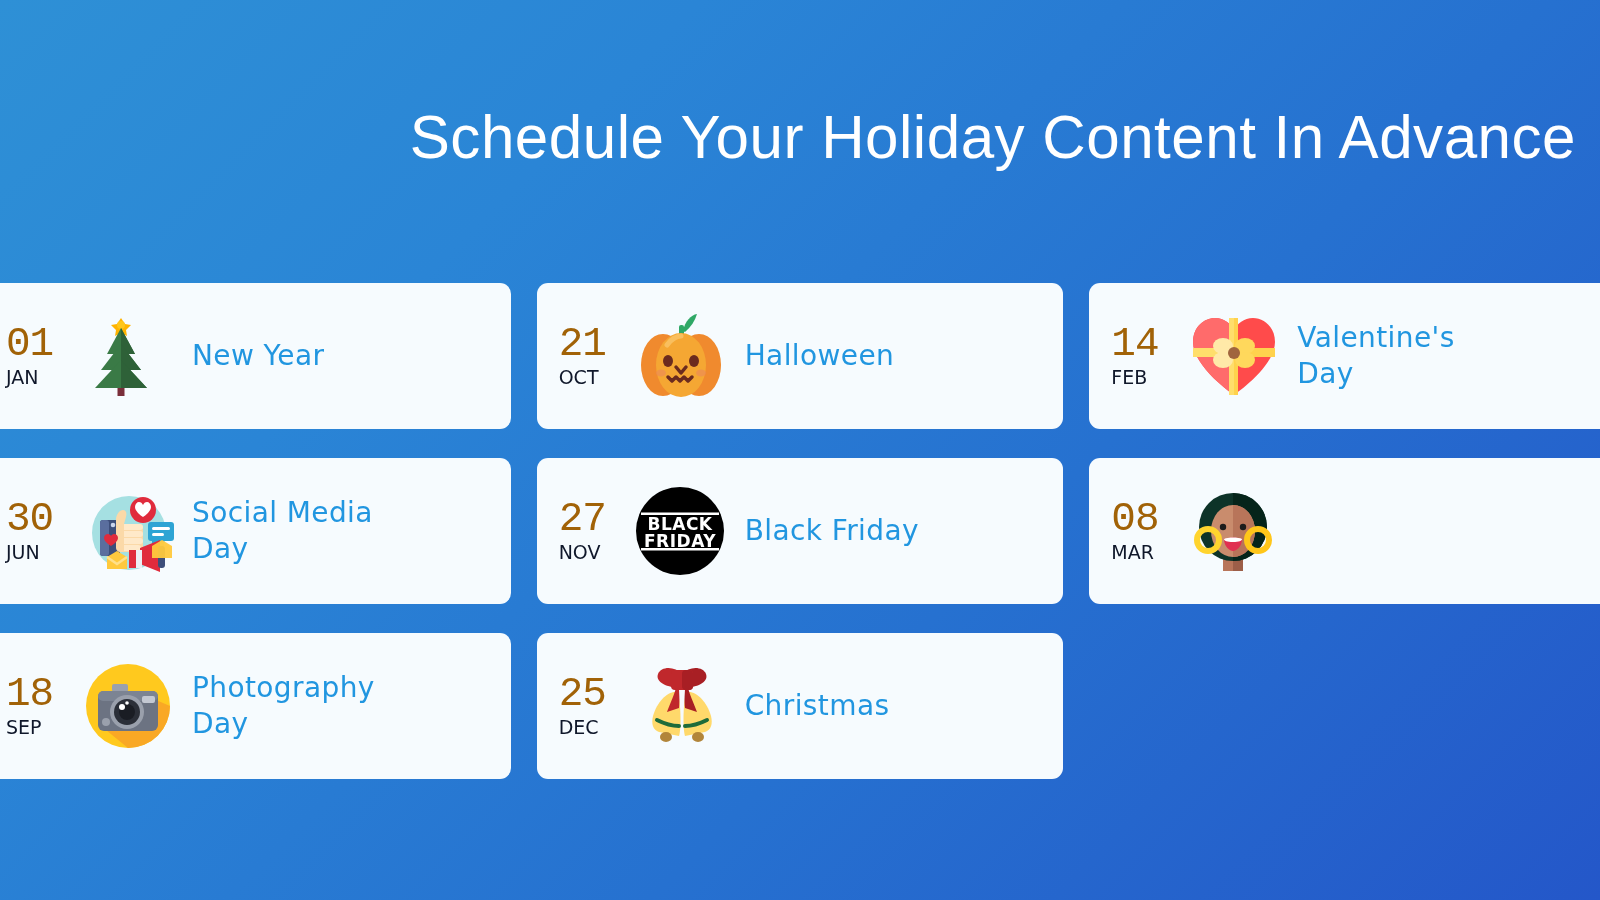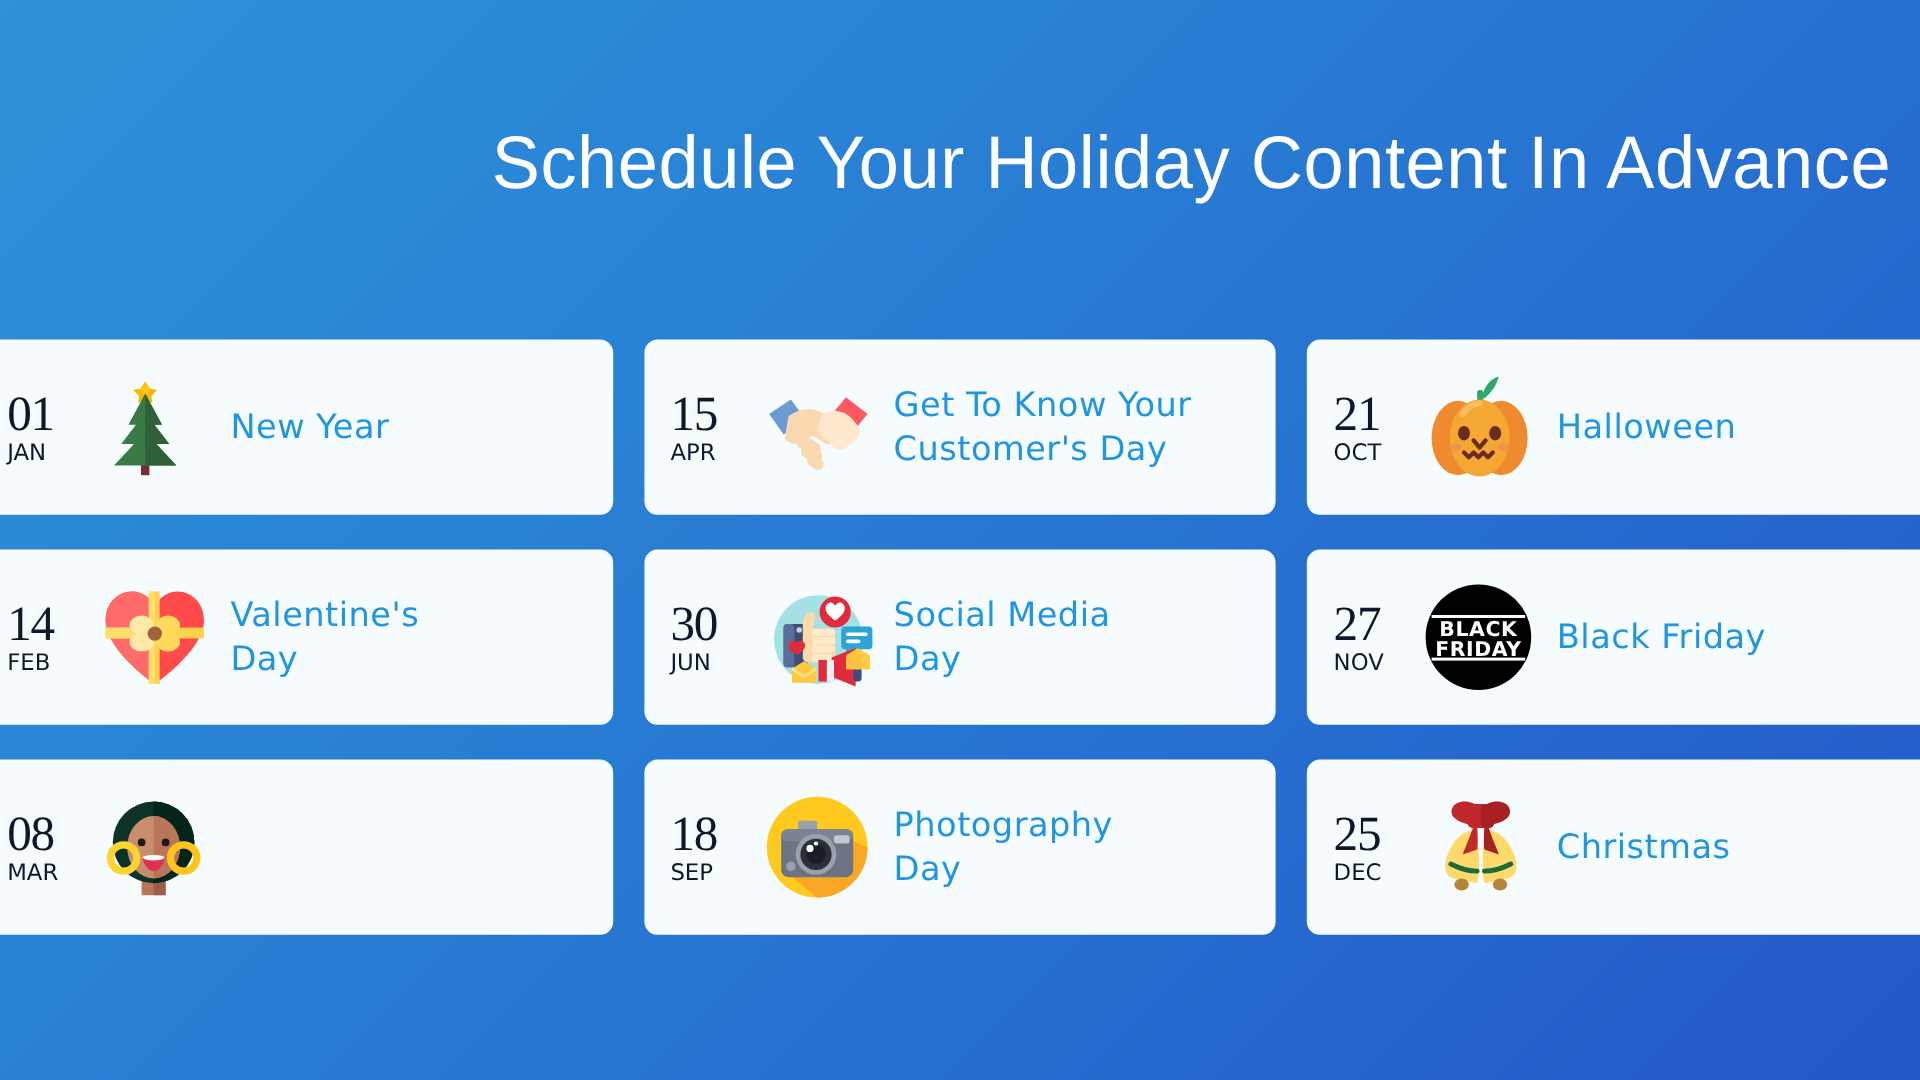--- a/index.html
+++ b/index.html
@@ -58,22 +58,22 @@
   
   .date-block {
     flex:0 0 auto;
     width:74px;
     text-align:left;
     line-height:1;
     user-select:none;
   }
   .date-day {
     display:block;
-    color:#0f172a;
-    font-family:Liberation Serif, serif;
+    color:#a16207;
+    font-family:Liberation Mono, monospace;
     font-size:41px;
     font-weight:400;
     letter-spacing:-1px;
     line-height:0.95;
   }
   .date-month {
     display:block;
     color:#0f172a;
     font-family:"DejaVu Sans", sans-serif;
     font-size:19px;
@@ -130,39 +130,20 @@
         <path d="M39 32 L59 58 H19 Z" fill="#3A7A46"></path>
         <path d="M39 48 L65 76 H13 Z" fill="#3A7A46"></path>
         <path d="M39 16 L53 42 H39 Z" fill="#2E6138"></path>
         <path d="M39 32 L59 58 H39 Z" fill="#2E6138"></path>
         <path d="M39 48 L65 76 H39 Z" fill="#2E6138"></path>
       </svg>
     </div>
     <div class="holiday-name">New Year</div>
   </div>
 
-  <div class="card">
-    <div class="date-block">
-      <span class="date-day">15</span>
-      <span class="date-month">APR</span>
-    </div>
-    <div class="card-icon">
-      <svg width="94" height="78" viewBox="0 0 94 78">
-        <path d="M6 28 L24 16 L36 32 L18 45 Z" fill="#6C9BD2"></path>
-        <path d="M88 28 L70 14 L56 31 L74 45 Z" fill="#FF5A5F"></path>
-        <path d="M22 30 C30 24 40 22 48 26 L66 34 C70 36 71 41 68 45 L62 51 C59 54 55 54 52 52 L42 46 L30 52 C26 54 21 52 19 48 Z" fill="#FBD9B0"></path>
-        <path d="M50 28 C58 24 68 25 74 31 L80 38 C83 42 82 47 78 50 L70 56 C66 59 61 58 58 54 L46 42 Z" fill="#FFE8CE"></path>
-        <path d="M30 48 C28 50 28 54 31 56 L39 62 C42 64 46 63 48 60 C50 57 49 54 46 52 L38 47 C35 45 32 46 30 48 Z" fill="#FBD9B0"></path>
-        <path d="M34 56 C32 58 32 62 35 64 L41 68 C44 70 48 69 49 66 C51 63 50 60 47 58 L41 55 C38 53 36 54 34 56 Z" fill="#FBD9B0"></path>
-        <path d="M39 64 C37 66 37 69 40 71 L44 74 C47 75 50 74 51 72 C52 69 51 67 48 65 L44 63 C42 62 40 62 39 64 Z" fill="#FBD9B0"></path>
-      </svg>
-    </div>
-    <div class="holiday-name">Get To Know Your
-Customer's Day</div>
-  </div>
 
   <div class="card">
     <div class="date-block">
       <span class="date-day">21</span>
       <span class="date-month">OCT</span>
     </div>
     <div class="card-icon">
       <svg width="92" height="90" viewBox="0 0 92 90">
         <path d="M48 20 C50 10 56 4 62 3 C60 10 56 16 50 21 Z" fill="#2FA866"></path>
         <rect x="44" y="14" width="5" height="12" rx="2" fill="#2FA866"></rect>

